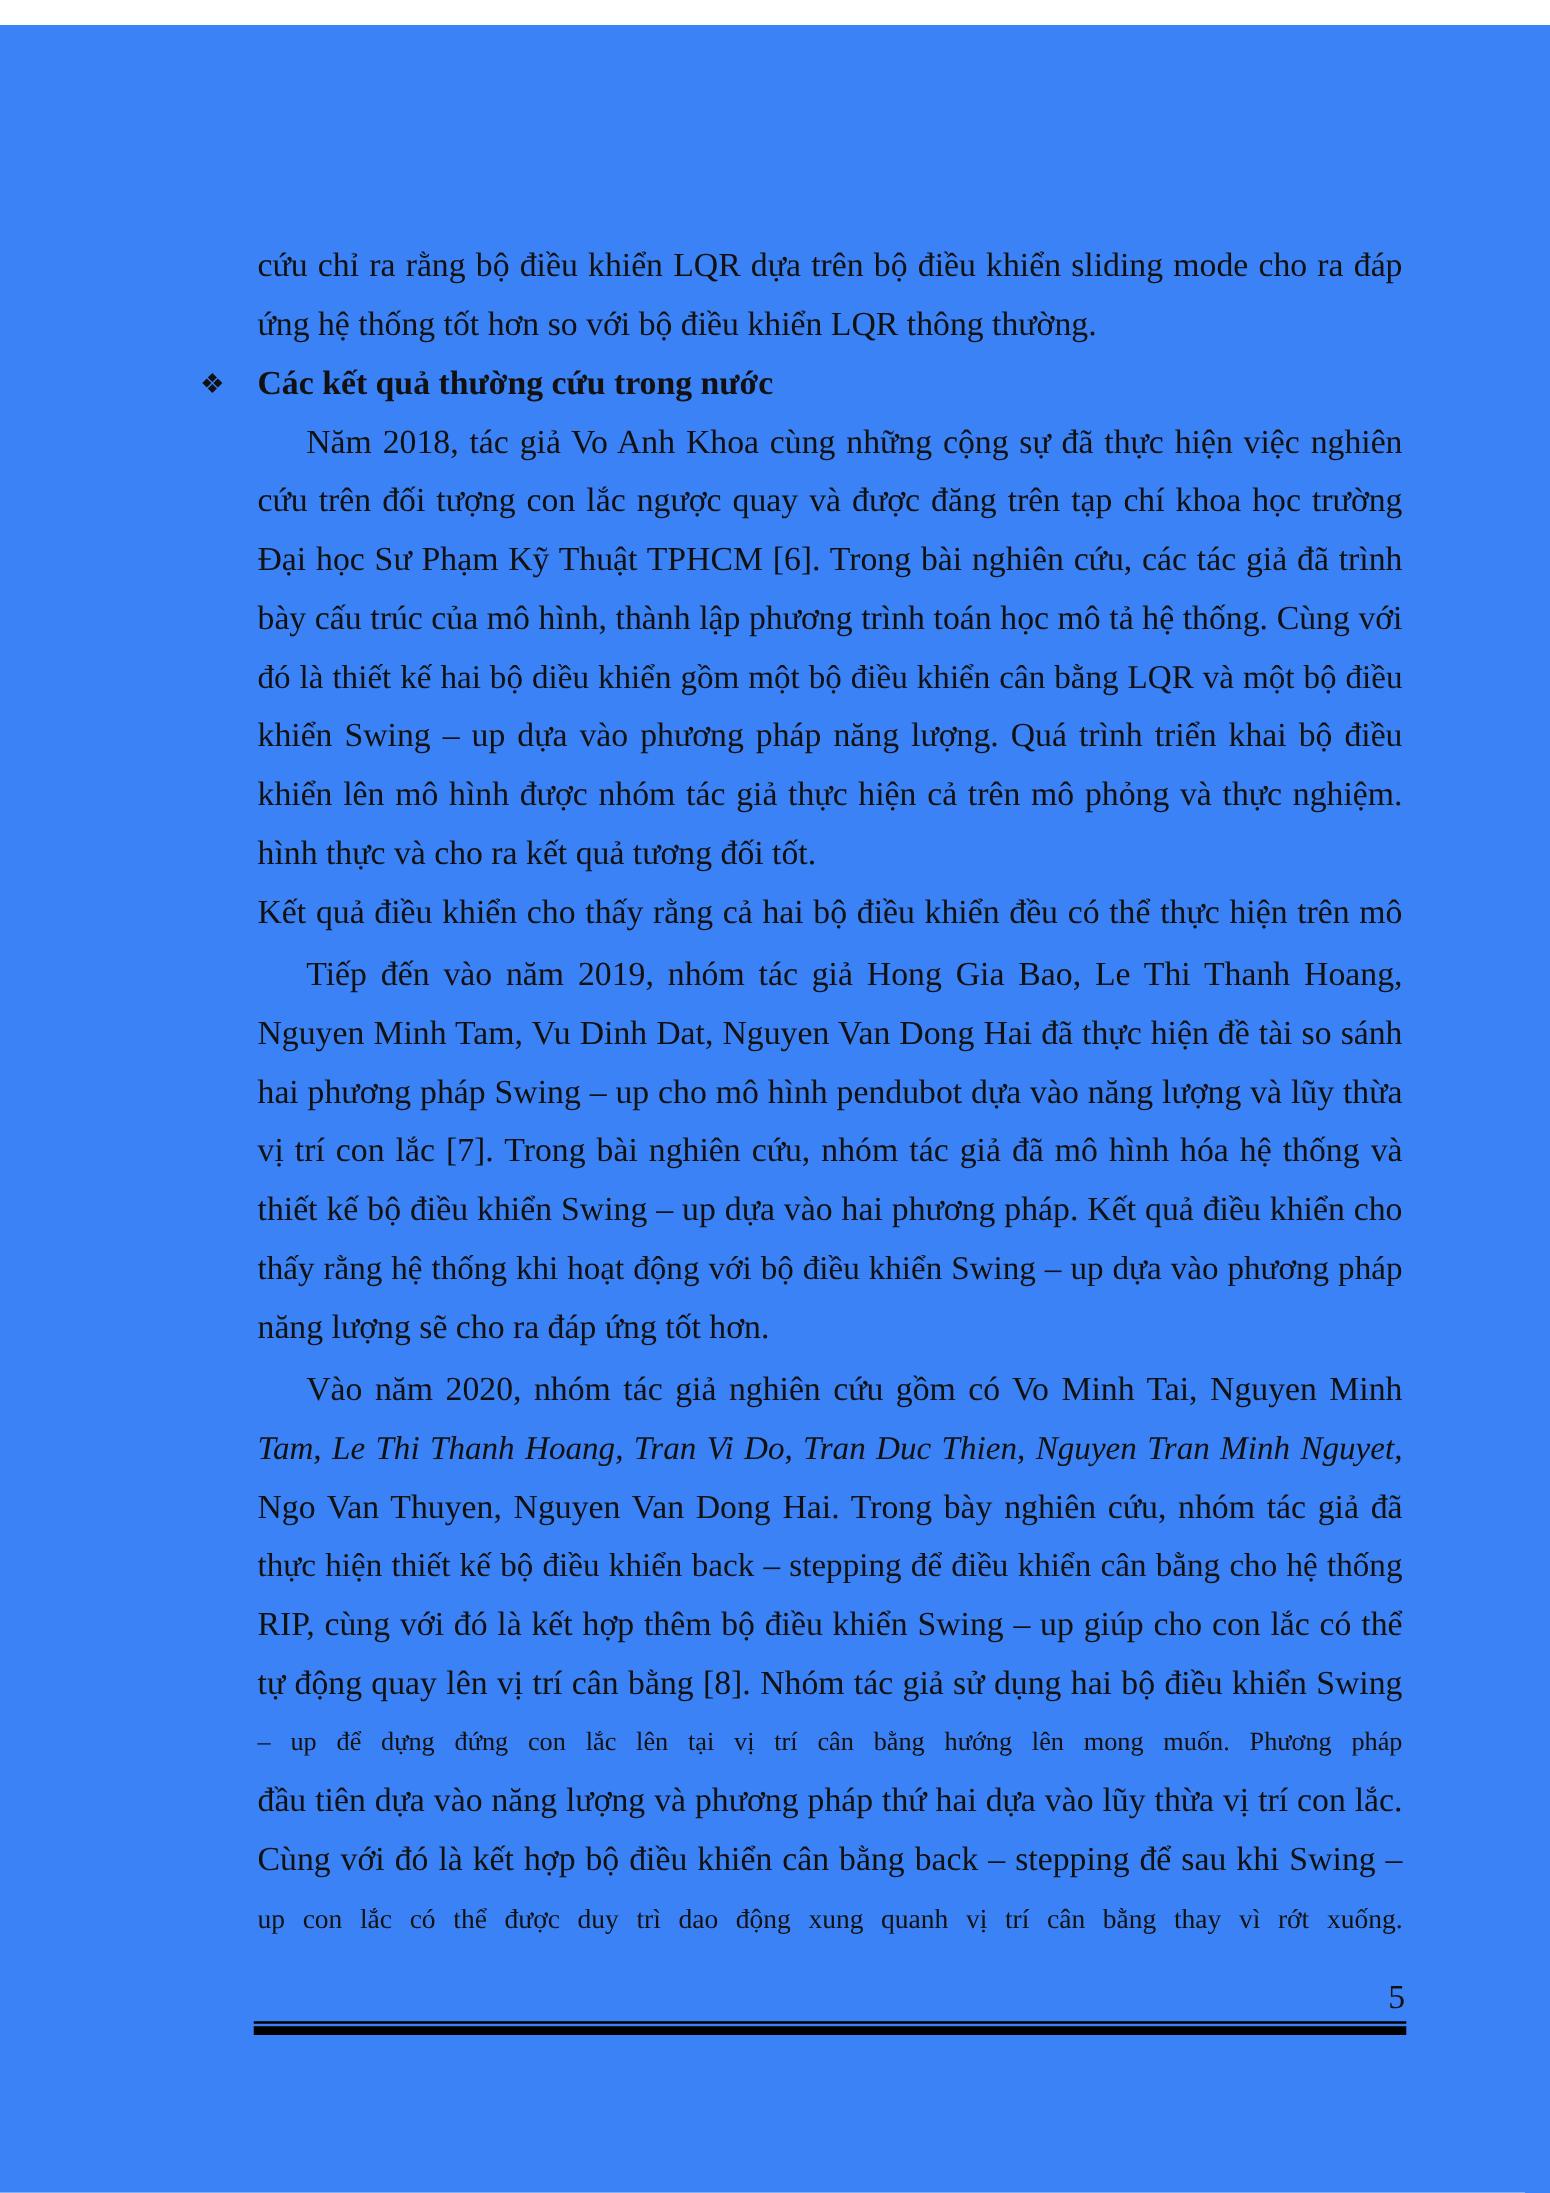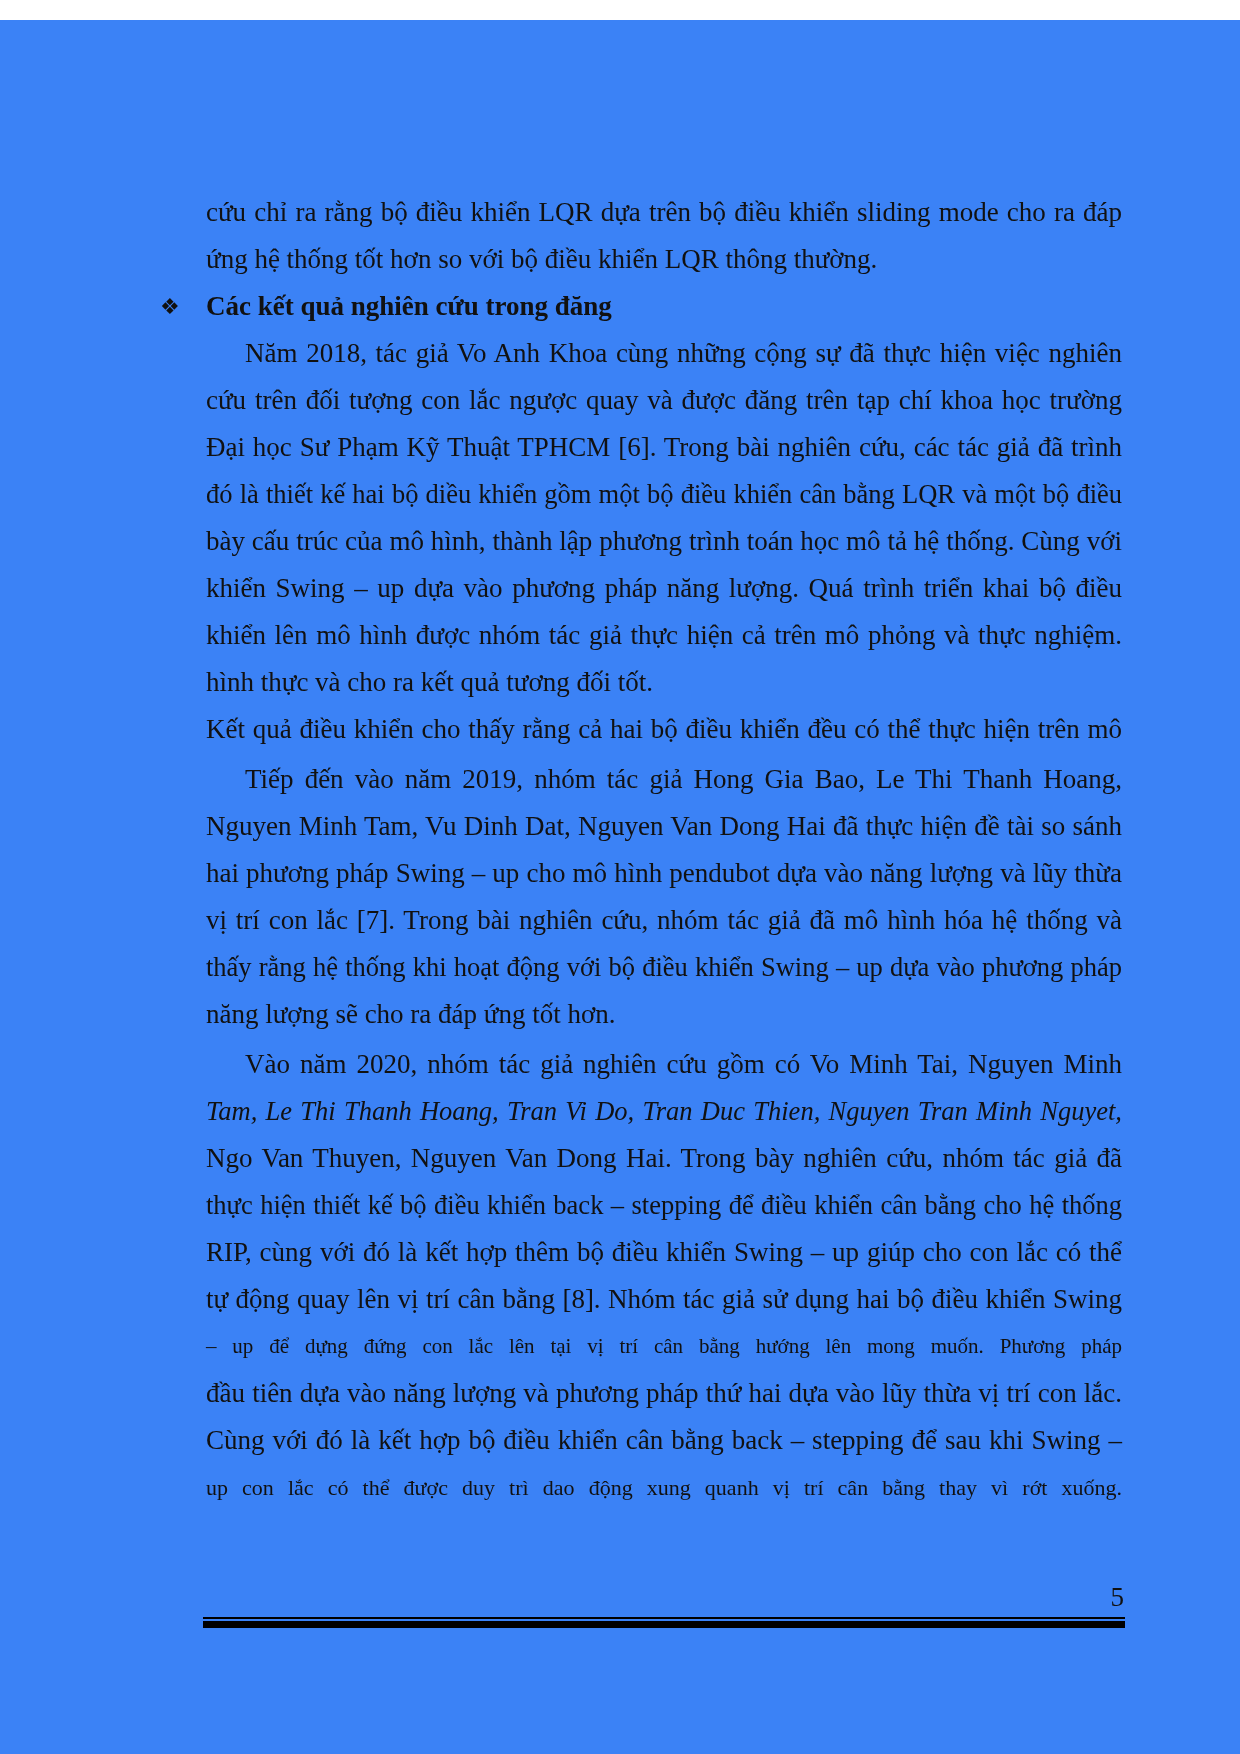--- a/index.html
+++ b/index.html
@@ -37,40 +37,41 @@
 <div class="page">
   <div class="content">
 
     <div class="para">
       <span class="line">cứu chỉ ra rằng bộ điều khiển LQR dựa trên bộ điều khiển sliding mode cho ra đáp</span>
       <span class="line last">ứng hệ thống tốt hơn so với bộ điều khiển LQR thông thường.</span>
     </div>
 
     <div class="heading">
       <span class="bullet">❖</span>
-      <span>Các kết quả nghiên cứu trong đăng</span>
+      <span>Các kết quả thường cứu trong nước</span>
     </div>
 
     <div class="para">
       <span class="line indent">Năm 2018, tác giả Vo Anh Khoa cùng những cộng sự đã thực hiện việc nghiên</span>
       <span class="line">cứu trên đối tượng con lắc ngược quay và được đăng trên tạp chí khoa học trường</span>
       <span class="line">Đại học Sư Phạm Kỹ Thuật TPHCM [6]. Trong bài nghiên cứu, các tác giả đã trình</span>
+      <span class="line">bày cấu trúc của mô hình, thành lập phương trình toán học mô tả hệ thống. Cùng với</span>
       <span class="line" style="font-size: 26.5px;">đó là thiết kế hai bộ diều khiển gồm một bộ điều khiển cân bằng LQR và một bộ điều</span>
-      <span class="line">bày cấu trúc của mô hình, thành lập phương trình toán học mô tả hệ thống. Cùng với</span>
       <span class="line">khiển Swing – up dựa vào phương pháp năng lượng. Quá trình triển khai bộ điều</span>
       <span class="line">khiển lên mô hình được nhóm tác giả thực hiện cả trên mô phỏng và thực nghiệm.</span>
       <span class="line last">hình thực và cho ra kết quả tương đối tốt.</span>
       <span class="line">Kết quả điều khiển cho thấy rằng cả hai bộ điều khiển đều có thể thực hiện trên mô</span>
     </div>
 
     <div class="para">
       <span class="line indent">Tiếp đến vào năm 2019, nhóm tác giả Hong Gia Bao, Le Thi Thanh Hoang,</span>
       <span class="line">Nguyen Minh Tam, Vu Dinh Dat, Nguyen Van Dong Hai đã thực hiện đề tài so sánh</span>
       <span class="line">hai phương pháp Swing – up cho mô hình pendubot dựa vào năng lượng và lũy thừa</span>
       <span class="line">vị trí con lắc [7]. Trong bài nghiên cứu, nhóm tác giả đã mô hình hóa hệ thống và</span>
+      <span class="line">thiết kế bộ điều khiển Swing – up dựa vào hai phương pháp. Kết quả điều khiển cho</span>
       <span class="line" style="font-size: 26.5px;">thấy rằng hệ thống khi hoạt động với bộ điều khiển Swing – up dựa vào phương pháp</span>
       <span class="line last">năng lượng sẽ cho ra đáp ứng tốt hơn.</span>
     </div>
 
     <div class="para">
       <span class="line indent">Vào năm 2020, nhóm tác giả nghiên cứu gồm có Vo Minh Tai, Nguyen Minh</span>
       <span class="line" style="font-size: 26.5px; font-style: italic;">Tam, Le Thi Thanh Hoang, Tran Vi Do, Tran Duc Thien, Nguyen Tran Minh Nguyet,</span>
       <span class="line">Ngo Van Thuyen, Nguyen Van Dong Hai. Trong bày nghiên cứu, nhóm tác giả đã</span>
       <span class="line" style="font-size: 26.5px;">thực hiện thiết kế bộ điều khiển back – stepping để điều khiển cân bằng cho hệ thống</span>
       <span class="line">RIP, cùng với đó là kết hợp thêm bộ điều khiển Swing – up giúp cho con lắc có thể</span>

